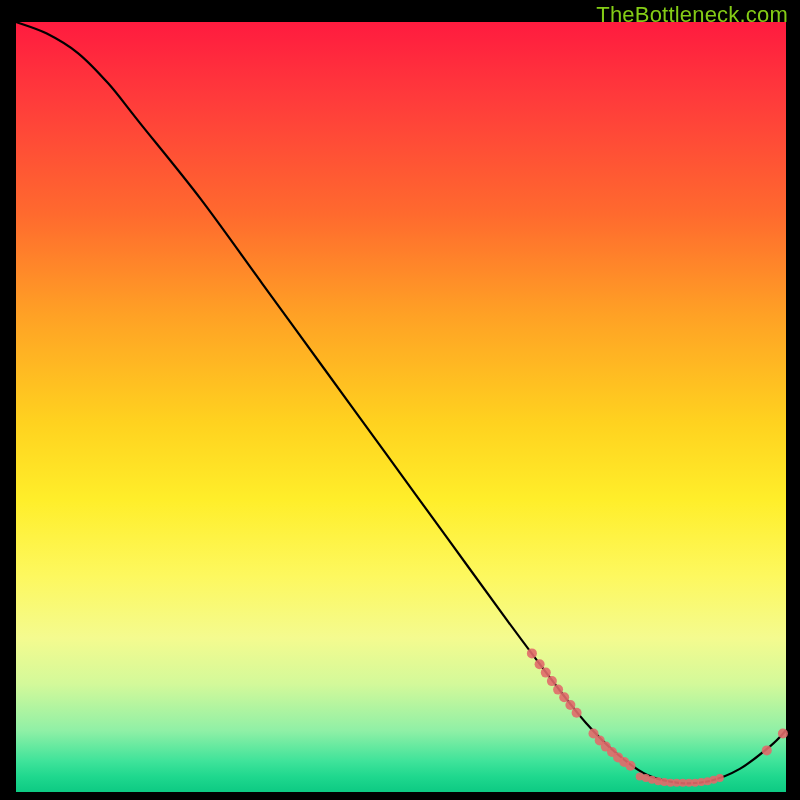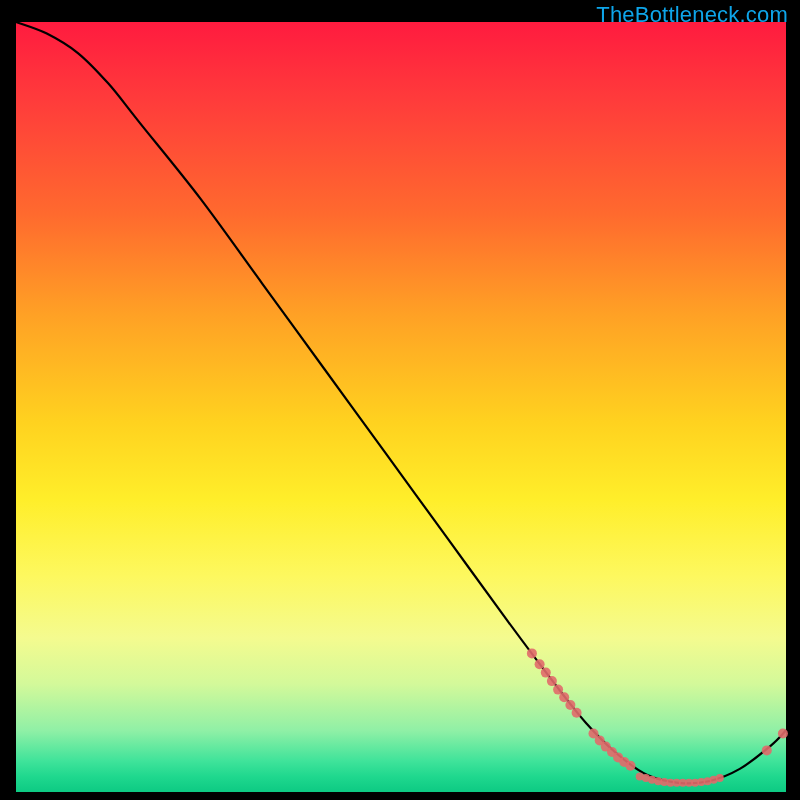--- a/index.html
+++ b/index.html
@@ -31,21 +31,21 @@
       #1fd88e 98%,
       #0dca83 100%
     );
   }
   .watermark {
     position: absolute;
     top: 2px;
     right: 12px;
     font-family: Arial, Helvetica, sans-serif;
     font-size: 22px;
-    color: #0ea5e9;
+    color: #84cc16;
     letter-spacing: 0.2px;
   }
   svg.curve {
     position: absolute;
     left: 0; top: 0;
     width: 770px; height: 770px;
     overflow: visible;
   }
   .pt {
     fill: #e16a6a;

